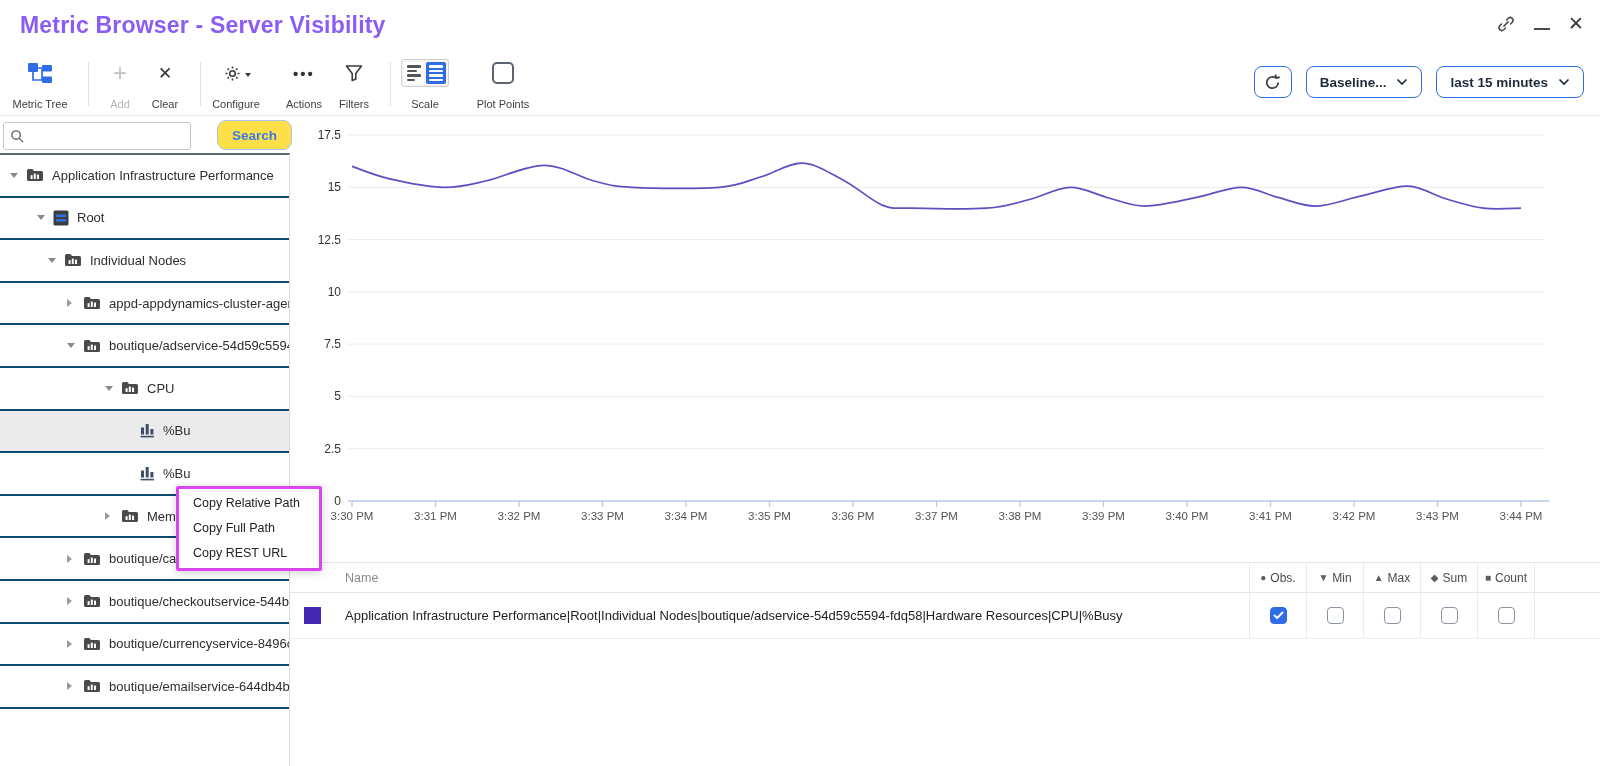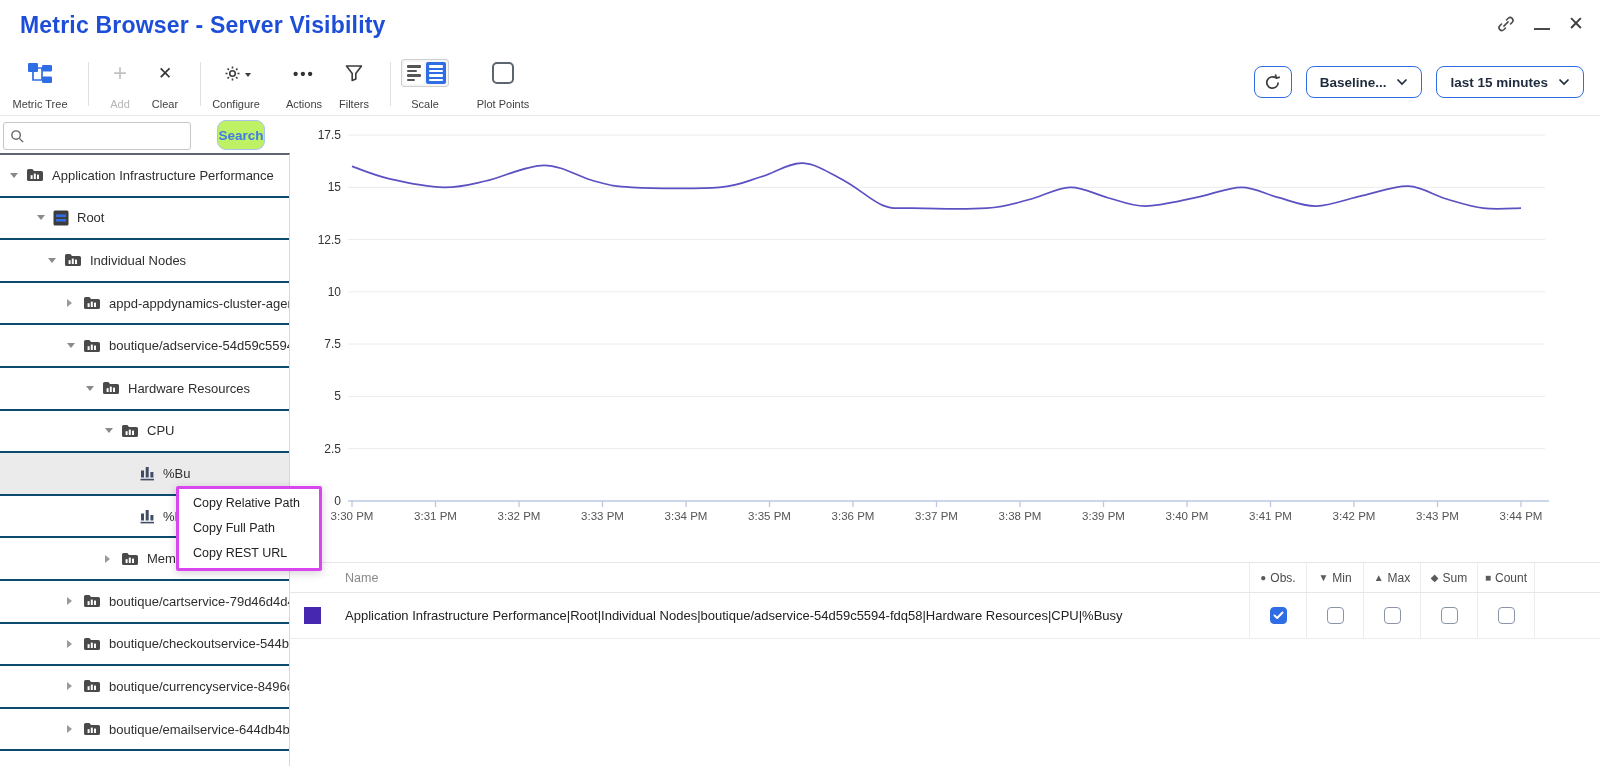--- a/index.html
+++ b/index.html
@@ -1,21 +1,21 @@
 <!DOCTYPE html>
 <html><head>
 <meta charset="utf-8">
 <style>
   * { margin:0; padding:0; box-sizing:border-box; }
   html,body { background:#fff; }
   body { font-family:"Liberation Sans", sans-serif; color:#2b2b2b; }
   #canvas { position:relative; width:1600px; height:766px; background:#fff; overflow:hidden; }
 
   
-  .app-title { position:absolute; left:20px; top:12px; font-size:23px; font-weight:700; color:#1d4ed8; letter-spacing:.2px; }
+  .app-title { position:absolute; left:20px; top:12px; font-size:23px; font-weight:700; color:#8b5cf6; letter-spacing:.2px; }
   .win-icons { position:absolute; right:16px; top:14px; display:flex; align-items:center; gap:18px; }
   .win-icons .wi { cursor:pointer; display:flex; align-items:center; }
   .minimize-bar { width:16px; height:2.5px; background:#4a4a4a; margin-top:10px; }
   .close-x { font-size:19px; color:#3c3c3c; line-height:20px; }
 
   
   .toolbar { position:absolute; left:0; top:56px; width:100%; height:58px; }
   .tb-item { position:absolute; top:2px; height:52px; display:flex; flex-direction:column; align-items:center; justify-content:space-between; cursor:pointer; }
   .tb-icon { height:30px; display:flex; align-items:center; justify-content:center; }
   .tb-label { font-size:11px; color:#3f3f3f; white-space:nowrap; }
@@ -37,21 +37,21 @@
 
   .right-controls { position:absolute; right:16px; top:66px; display:flex; align-items:center; gap:14px; }
   .pill { border:1.5px solid #2e6de4; border-radius:8px; background:#fff; display:flex; align-items:center; justify-content:center; cursor:pointer; }
   .refresh-btn { width:38px; height:32px; }
   .drop-btn { height:32px; padding:0 13px; gap:10px; font-size:13.5px; font-weight:700; color:#1e2b3c; }
 
   
   .search-row { position:absolute; left:0; top:118px; width:289px; height:36px; }
   .search-box { position:absolute; left:3px; top:4px; width:188px; height:28px; border:1px solid #c6c6c6; border-radius:3px; background:#fff; display:flex; align-items:center; padding-left:6px; }
   .search-box input { border:none; outline:none; width:150px; font-size:13px; font-family:"Liberation Sans",sans-serif; }
-  .search-btn { position:absolute; left:217px; top:2px; width:48px; height:30px; border:1.5px solid #a9c3ea; border-radius:9px; background:#bef264; color:#3f7ae8; font-weight:700; font-size:13.5px; display:flex; align-items:center; justify-content:center; cursor:pointer; }
+  .search-btn { position:absolute; left:217px; top:2px; width:75px; height:30px; border:1.5px solid #a9c3ea; border-radius:9px; background:#fde047; color:#3f7ae8; font-weight:700; font-size:13.5px; display:flex; align-items:center; justify-content:center; cursor:pointer; }
 
   .tree-panel { position:absolute; left:0; top:153px; width:290px; height:613px; border-top:2.5px solid #5f6673; border-right:1px solid #d9d9d9; background:#fff; overflow:hidden; }
   .tree-row { position:relative; height:42.6px; display:flex; align-items:center; border-bottom:2px solid #0c4a6e; white-space:nowrap; cursor:pointer; overflow:hidden; }
   .tree-row.selected { background:#ebebeb; }
   .tw-arrow { width:16px; display:flex; align-items:center; justify-content:flex-start; flex:none; }
   .tri-down { width:0; height:0; border-left:4.5px solid transparent; border-right:4.5px solid transparent; border-top:5.5px solid #8a8a8a; }
   .tri-right { width:0; height:0; border-top:4.5px solid transparent; border-bottom:4.5px solid transparent; border-left:5.5px solid #9a9a9a; }
   .tree-icon { flex:none; margin-right:8px; display:flex; align-items:center; }
   .tree-label { font-size:13px; color:#2e2e2e; }
 
@@ -266,34 +266,20 @@
         </span>
         <span class="tree-icon">
           <svg width="18" height="14" viewBox="0 0 18 14">
      <path d="M1 2.6 Q1 1 2.6 1 L6.4 1 L8 2.9 L15.4 2.9 Q17 2.9 17 4.5 L17 11.4 Q17 13 15.4 13 L2.6 13 Q1 13 1 11.4 Z" fill="#4a4a4a"></path>
      <rect x="4.6" y="7.2" width="2" height="3.8" fill="#fff"></rect>
             <rect x="7.8" y="5.6" width="2" height="5.4" fill="#fff"></rect>
             <rect x="11" y="6.6" width="2" height="4.4" fill="#fff"></rect>
           </svg>
         </span>
         <span class="tree-label">boutique/adservice-54d59c5594-fdq5</span>
-      </div>
-      <div class="tree-row" style="padding-left: 86px;">
-        <span class="tw-arrow">
-          <span class="tri-down"></span>
-        </span>
-        <span class="tree-icon">
-          <svg width="18" height="14" viewBox="0 0 18 14">
-     <path d="M1 2.6 Q1 1 2.6 1 L6.4 1 L8 2.9 L15.4 2.9 Q17 2.9 17 4.5 L17 11.4 Q17 13 15.4 13 L2.6 13 Q1 13 1 11.4 Z" fill="#4a4a4a"></path>
-     <rect x="4.6" y="7.2" width="2" height="3.8" fill="#fff"></rect>
-            <rect x="7.8" y="5.6" width="2" height="5.4" fill="#fff"></rect>
-            <rect x="11" y="6.6" width="2" height="4.4" fill="#fff"></rect>
-          </svg>
-        </span>
-        <span class="tree-label">Hardware Resources</span>
       </div>
       <div class="tree-row" style="padding-left: 105px;">
         <span class="tw-arrow">
           <span class="tri-down"></span>
         </span>
         <span class="tree-icon">
           <svg width="18" height="14" viewBox="0 0 18 14">
      <path d="M1 2.6 Q1 1 2.6 1 L6.4 1 L8 2.9 L15.4 2.9 Q17 2.9 17 4.5 L17 11.4 Q17 13 15.4 13 L2.6 13 Q1 13 1 11.4 Z" fill="#4a4a4a"></path>
      <rect x="4.6" y="7.2" width="2" height="3.8" fill="#fff"></rect>
             <rect x="7.8" y="5.6" width="2" height="5.4" fill="#fff"></rect>

